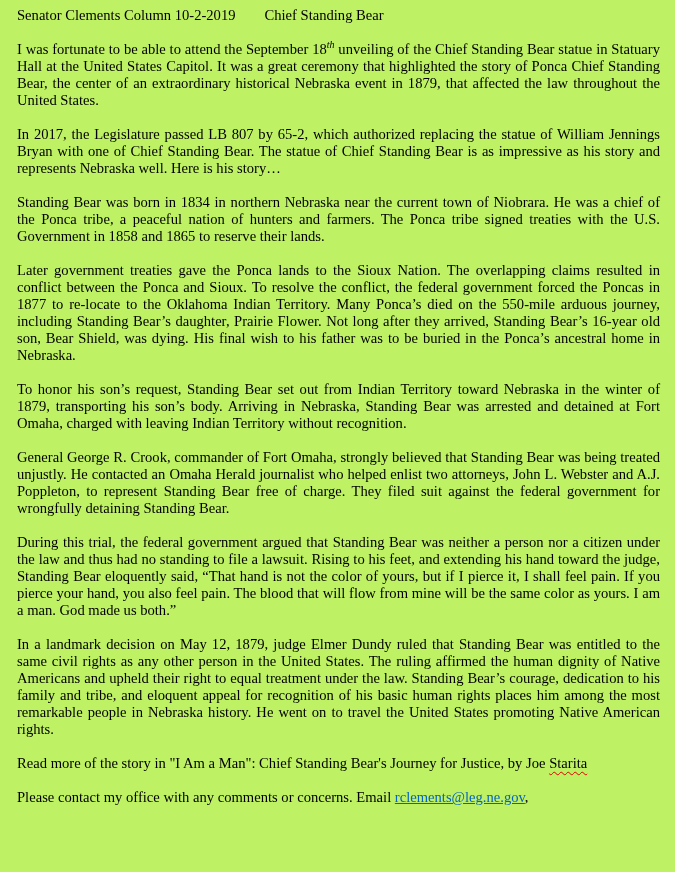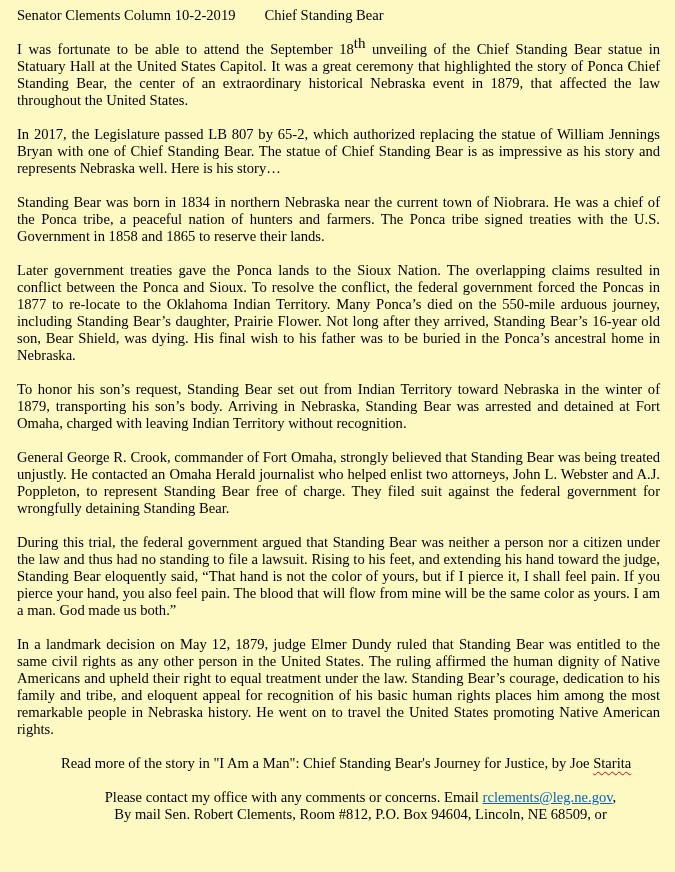--- a/index.html
+++ b/index.html
@@ -5,64 +5,63 @@
   html, body {
     margin: 0;
     padding: 0;
     background: #ffffff;
   }
   .page {
     position: relative;
     width: 675px;
     height: 872px;
     box-sizing: border-box;
-    background: #fef9c3;
+    background: #bef264;
     padding: 7px 15px 0 17px;
     font-family: "Liberation Serif", "DejaVu Serif", serif;
     font-size: 14.6px;
     line-height: 17px;
     color: #000000;
     overflow: hidden;
   }
   .doc p {
     margin: 0 0 17px 0;
     text-align: justify;
   }
   .doc p.no-justify {
     text-align: left;
-    margin-left: 44px;
   }
   .header-line {
     margin: 0 0 17px 0;
     text-align: left;
     white-space: nowrap;
   }
   .tab-gap {
     display: inline-block;
     width: 29px;
   }
   sup.ord {
-    font-size: 15px;
+    font-size: 10px;
     line-height: 0;
     vertical-align: super;
+    font-style: italic;
   }
   a.email-link {
     color: #0563C1;
     text-decoration: underline;
     cursor: pointer;
   }
   .spellcheck {
     text-decoration: underline wavy #e00000;
     text-decoration-thickness: 1px;
     text-underline-offset: 3px;
     text-decoration-skip-ink: none;
   }
   .contact-line {
     display: block;
-    text-align: center;
   }
 </style>
 </head>
 <body>
 
 <div class="page">
   <div class="doc">
 
     <p class="header-line"><span>Senator Clements Column 10-2-2019</span><span class="tab-gap"></span><span>Chief Standing Bear</span></p>
 
@@ -79,17 +78,16 @@
     <p>General George R. Crook, commander of Fort Omaha, strongly believed that Standing Bear was being treated unjustly.  He contacted an Omaha Herald journalist who helped enlist two attorneys, John L. Webster and A.J. Poppleton, to represent Standing Bear free of charge.  They filed suit against the federal government for wrongfully detaining Standing Bear.</p>
 
     <p>During this trial, the federal government argued that Standing Bear was neither a person nor a citizen under the law and thus had no standing to file a lawsuit.  Rising to his feet, and extending his hand toward the judge, Standing Bear eloquently said, “That hand is not the color of yours, but if I pierce it, I shall feel pain. If you pierce your hand, you also feel pain.  The blood that will flow from mine will be the same color as yours. I am a man. God made us both.”</p>
 
     <p>In a landmark decision on May 12, 1879, judge Elmer Dundy ruled that Standing Bear was entitled to the same civil rights as any other person in the United States.  The ruling affirmed the human dignity of Native Americans and upheld their right to equal treatment under the law.  Standing Bear’s courage, dedication to his family and tribe, and eloquent appeal for recognition of his basic human rights places him among the most remarkable people in Nebraska history.  He went on to travel the United States promoting Native American rights.</p>
 
     <p class="no-justify"><span>Read more of the story in "I Am a Man": Chief Standing Bear's Journey for Justice, by Joe </span><span class="spellcheck">Starita</span></p>
 
     <p class="no-justify">
       <span class="contact-line"><span>Please contact my office with any comments or concerns. Email </span><a class="email-link" href="#">rclements@leg.ne.gov</a><span>,</span></span>
-      <span class="contact-line">By mail Sen. Robert Clements, Room #812, P.O. Box 94604, Lincoln, NE 68509, or</span>
     </p>
 
   </div>
 </div>
 
 </body></html>

